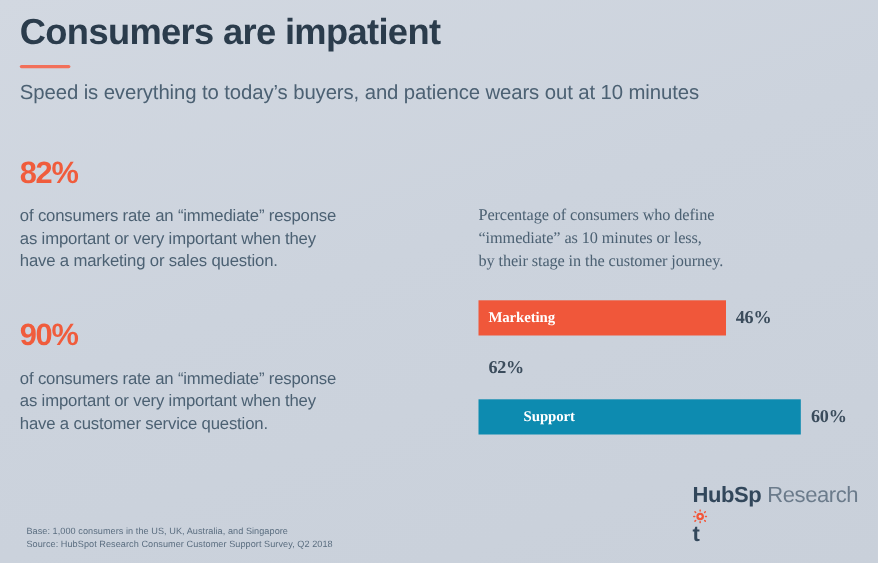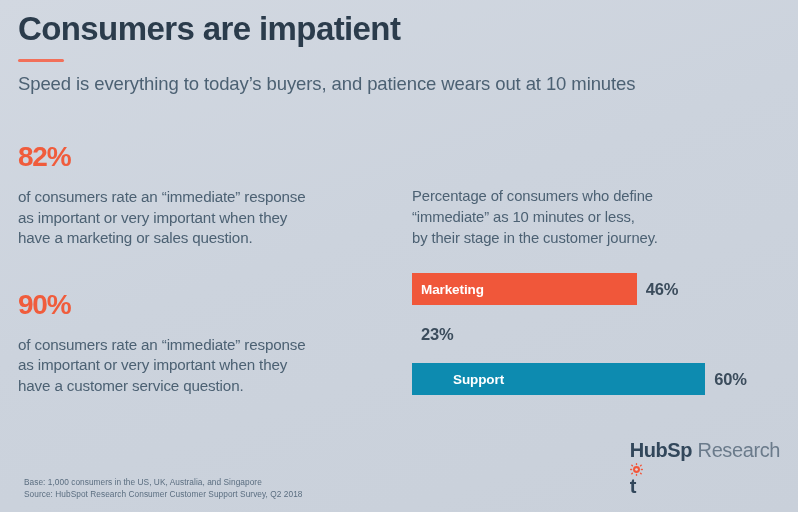--- a/index.html
+++ b/index.html
@@ -75,23 +75,24 @@
     font-size: 15.2px;
     color: #4c6173;
     line-height: 20.5px;
     letter-spacing: -0.15px;
     white-space: pre-line;
   }
 
   
   .right-col {
     position: absolute;
-    left: 412px;
+    left: 435px;
     top: 186px;
     width: 350px;
+    font-family: Liberation Serif, serif;
   }
   .chart-caption {
     font-size: 14.8px;
     color: #4c6173;
     line-height: 21px;
     letter-spacing: -0.1px;
     white-space: pre-line;
   }
   .chart {
     margin-top: 24px;
@@ -207,21 +208,21 @@
     <div class="chart">
 
       <div class="bar-row">
         <div class="bar" style="width: 224.806px; background: rgb(240, 87, 58);">
           <span class="bar-label">Marketing</span>
         </div>
         <span class="bar-value">46%</span>
       </div>
 
       <div class="bar-row">
-        <span class="bar-value">23%</span>
+        <span class="bar-value">62%</span>
       </div>
 
       <div class="bar-row">
         <div class="bar" style="width: 293.226px; background: rgb(13, 139, 176); padding-left: 41px;">
           <span class="bar-label">Support</span>
         </div>
         <span class="bar-value">60%</span>
       </div>
 
     </div>

